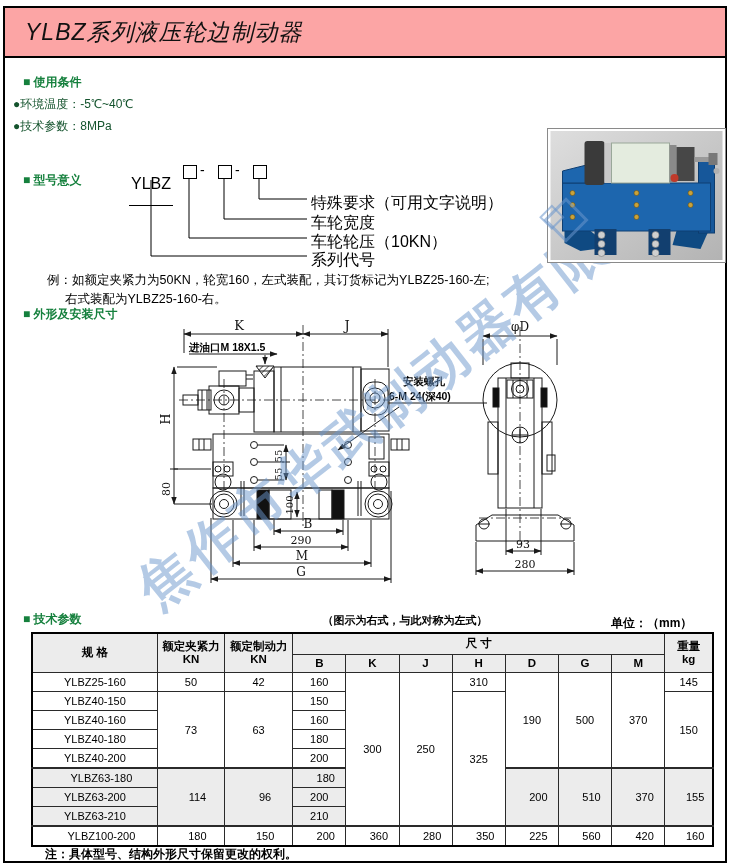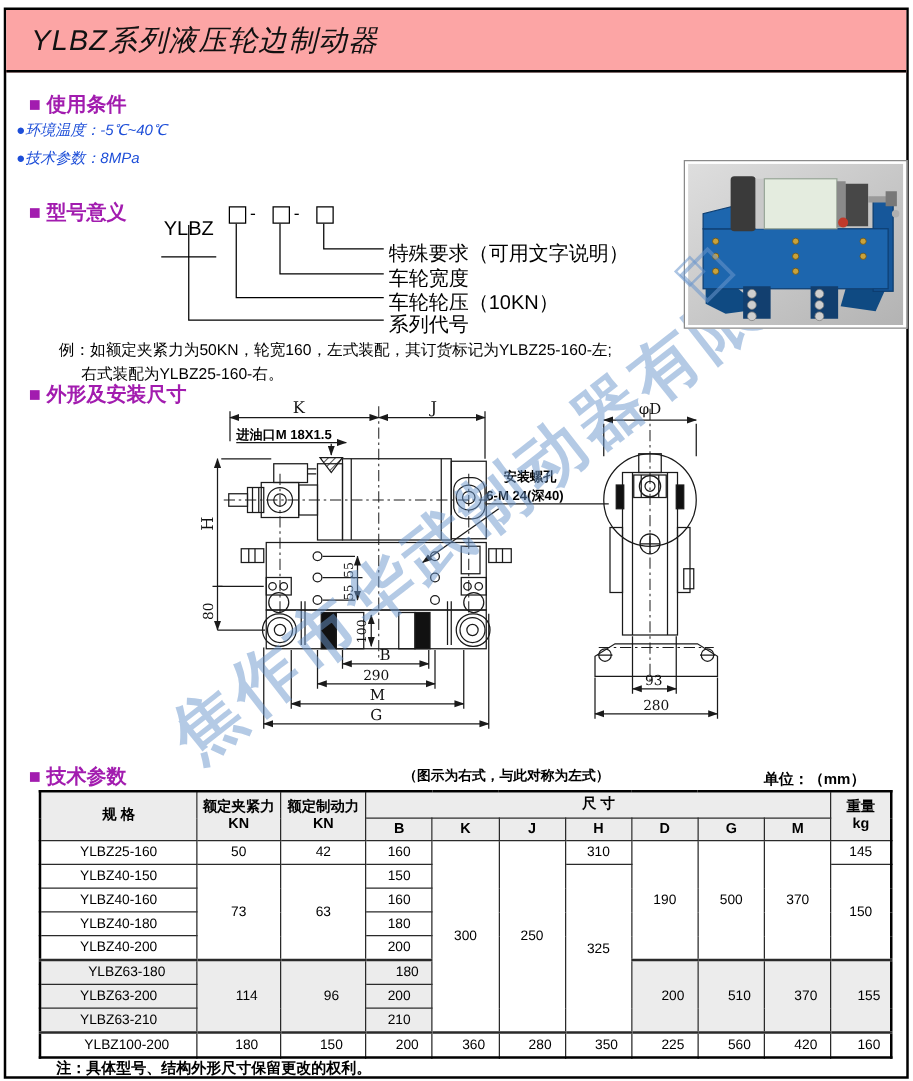--- a/index.html
+++ b/index.html
@@ -1,21 +1,21 @@
 <!DOCTYPE html>
 <html><head>
 <meta charset="utf-8">
 <style>
   html,body{margin:0;padding:0;background:#fff;font-family:"Liberation Sans",sans-serif;}
   #canvas{position:relative;width:730px;height:865px;background:#fff;overflow:hidden;}
   .page{position:absolute;left:3px;top:6px;width:720px;height:853px;border:2px solid #000;background:#fff;}
   .titlebar{position:absolute;left:0;top:0;width:100%;height:48px;background:#fca5a5;border-bottom:2px solid #000;font-style:italic;}
   .titlebar h1{margin:0;padding:0 0 0 20px;font-size:23px;font-weight:500;line-height:48px;color:#111;letter-spacing:1px;}
-  .sec-head{position:absolute;font-size:16px;font-weight:bold;color:#a21caf;white-space:nowrap;}
-  .bullet{position:absolute;font-size:12px;color:#1d4ed8;white-space:nowrap;font-style:italic;}
+  .sec-head{position:absolute;font-size:12px;font-weight:bold;color:#15803d;white-space:nowrap;}
+  .bullet{position:absolute;font-size:12px;color:#14532d;white-space:nowrap;}
   .series-code{position:absolute;left:124px;top:152px;font-size:16px;color:#000;border-bottom:1px solid #000;padding:0 2px 12px 2px;margin-top:15px;}
   .mbox{position:absolute;width:12px;height:12px;border:1.5px solid #000;top:157px;background:#fff;}
   .mdash{position:absolute;top:154px;font-size:14px;color:#000;}
   .mlabel{position:absolute;left:306px;font-size:16px;color:#000;white-space:nowrap;}
   .example{position:absolute;font-size:12.5px;color:#000;white-space:nowrap;}
   .overlay-svg{position:absolute;left:0;top:0;pointer-events:none;}
   .photo{position:absolute;left:542px;top:120px;width:179px;height:135px;border:1px solid #8a8a8a;background:#fff;padding:2px;box-sizing:border-box;z-index:4;}
   .photo svg{display:block;width:100%;height:100%;}
   .drawing{position:absolute;left:146px;top:311px;width:570px;height:292px;z-index:2;}
   .watermark{position:absolute;left:118px;top:560px;font-size:54px;letter-spacing:4px;white-space:nowrap;color:rgba(106,150,204,0.5);transform:rotate(-38deg);transform-origin:0 0;z-index:3;font-weight:bold;pointer-events:none;}
@@ -42,21 +42,21 @@
   <div class="page">
 
     <div class="titlebar">
       <h1>YLBZ系列液压轮边制动器</h1>
     </div>
 
     <div class="sec-head" style="left:18px;top:66px;">■ 使用条件</div>
     <div class="bullet" style="left:8px;top:88px;">●环境温度：-5℃~40℃</div>
     <div class="bullet" style="left:8px;top:110px;">●技术参数：8MPa</div>
 
-    <div class="sec-head" style="left:18px;top:152px;">■ 型号意义</div>
+    <div class="sec-head" style="left:18px;top:164px;">■ 型号意义</div>
     <span class="series-code">YLBZ</span>
     <div class="mbox" style="left:178px;"></div>
     <div class="mdash" style="left:195px;">-</div>
     <div class="mbox" style="left:213px;"></div>
     <div class="mdash" style="left:230px;">-</div>
     <div class="mbox" style="left:248px;"></div>
     <svg class="overlay-svg" width="720" height="280">
       <g stroke="#000" stroke-width="1" fill="none">
         <path d="M254,171 V191 H302"></path>
         <path d="M219,171 V211 H302"></path>

